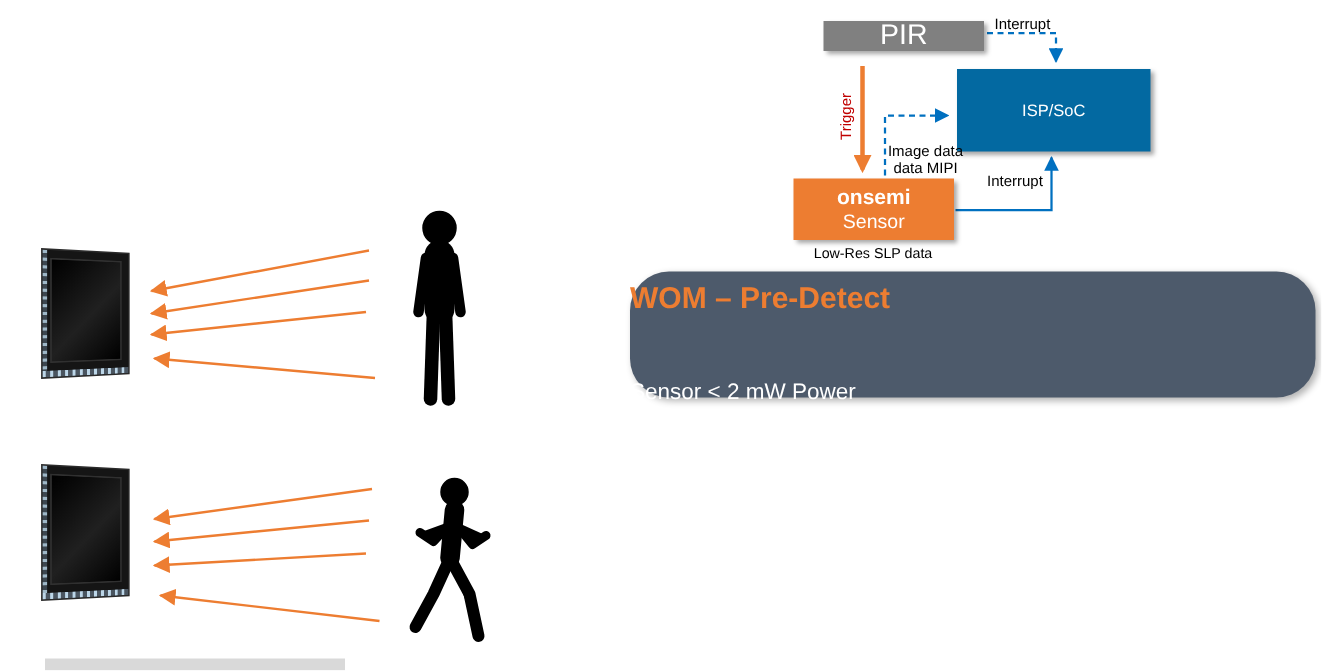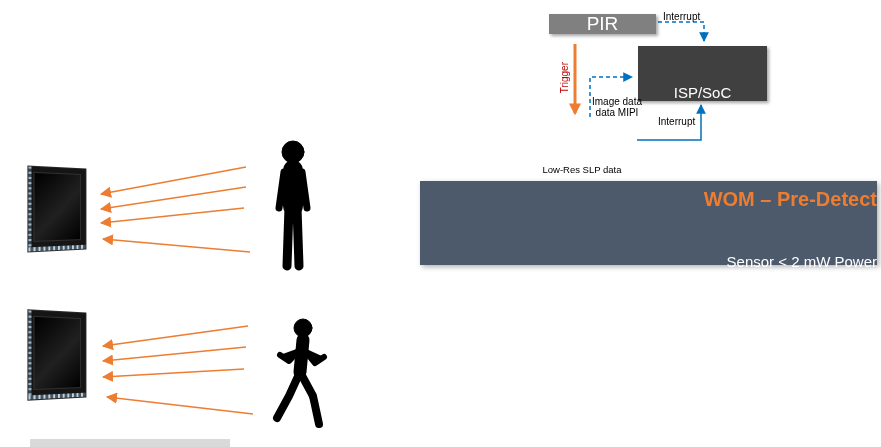--- a/index.html
+++ b/index.html
@@ -4,39 +4,39 @@
 <style>
   html,body{margin:0;padding:0;background:#fff;}
   .canvas{position:relative;width:881px;height:447px;background:#ffffff;
           font-family:"Liberation Sans",sans-serif;overflow:hidden;}
   .abs{position:absolute;}
 
   
   .flow-box{display:flex;align-items:center;justify-content:center;color:#fff;
             box-shadow:2px 2px 3px rgba(0,0,0,.35);}
   .pir{left:529px;top:14px;width:107px;height:20px;background:#808080;font-size:19px;margin-left:20px;}
-  .isp{left:638px;top:46px;width:129px;height:55px;background:#404040;font-size:15px;align-items:flex-end;}
+  .isp{left:638px;top:46px;width:129px;height:55px;background:#0369a1;font-size:11px;}
   .sensor-box{left:529px;top:119px;width:107px;height:41px;background:#ED7D31;
               flex-direction:column;line-height:1.25;}
   .sensor-box .b{font-weight:bold;font-size:14px;}
   .sensor-box .s{font-size:13px;}
 
   
   .small-label{font-size:10px;color:#000;white-space:nowrap;}
   .int-top{left:663px;top:11px;}
   .int-bottom{left:658px;top:116px;}
   .trigger-label{left:559px;top:62px;font-size:10px;color:#C00000;
                  writing-mode:vertical-rl;transform:rotate(180deg);}
   .mipi-label{left:586px;top:84px;width:62px;text-align:center;font-size:10px;
               line-height:11px;color:#000;margin-top:12px;}
   .slp-label{left:522px;top:164px;width:120px;text-align:center;font-size:9.5px;color:#000;}
 
   
-  .panel{left:420px;background:#4D5A6B;color:#fff;text-align:right;
-         box-shadow:2px 2px 5px rgba(0,0,0,.3);}
+  .panel{left:420px;background:#4D5A6B;color:#fff;text-align:left;
+         box-shadow:2px 2px 5px rgba(0,0,0,.3);border-radius:26px;}
   .panel .title{color:#ED7D31;font-weight:bold;font-size:20px;margin:7px 0 3px;}
   .panel .line{font-size:15px;line-height:21px;margin-top:40px;}
   .panel1{top:181px;width:457px;height:84px;}
   .panel2{top:311px;width:457px;height:114px;}
 
   
   .sensor-img{background:#151515;border:1px solid #2a2a2a;}
   .sensor1{left:27px;top:167px;width:60px;height:82px;transform:perspective(260px) rotateY(18deg);}
   .sensor2{left:27px;top:311px;width:60px;height:86px;transform:perspective(260px) rotateY(18deg);}
   .sensor-img .die{position:absolute;left:5px;top:5px;right:5px;bottom:9px;
@@ -92,20 +92,24 @@
   </svg>
 
   <div class="flow-box pir abs">
     <span>PIR</span>
   </div>
 
   <div class="flow-box isp abs">
     <span>ISP/SoC</span>
   </div>
 
+  <div class="flow-box sensor-box abs">
+    <span class="b">onsemi</span>
+    <span class="s">Sensor</span>
+  </div>
 
   <div class="small-label int-top abs">Interrupt</div>
   <div class="small-label int-bottom abs">Interrupt</div>
   <div class="trigger-label abs">Trigger</div>
   <div class="mipi-label abs">
     <span>Image data</span><br>
     <span>data MIPI</span>
   </div>
   <div class="small-label slp-label abs">Low-Res SLP data</div>
 

